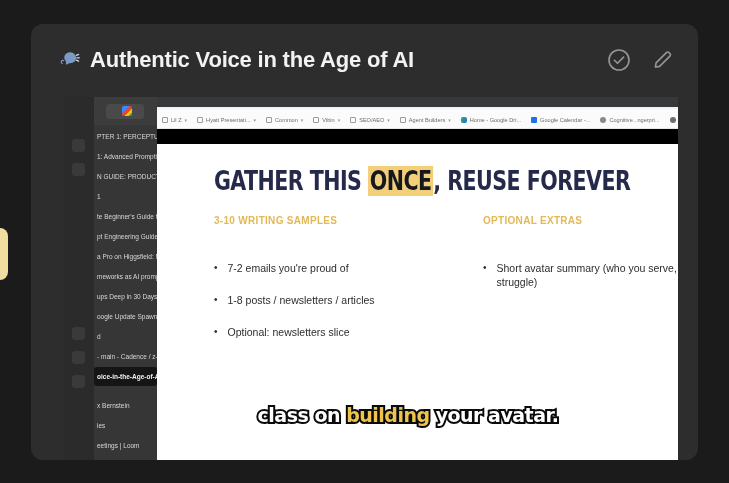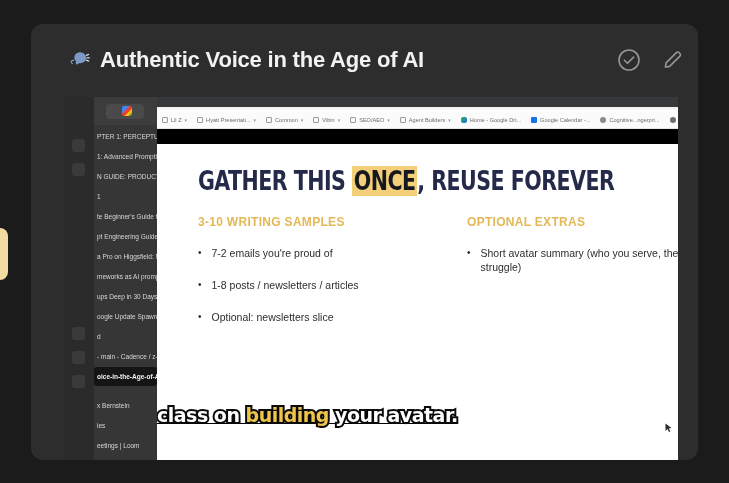--- a/index.html
+++ b/index.html
@@ -24,21 +24,21 @@
   .card {
     position: absolute; left: 31px; top: 24px;
     width: 667px; height: 436px;
     background: #2d2d2d;
     border-radius: 12px;
     overflow: hidden;
   }
 
   
   .hdr {
-    position: absolute; left: 10px; top: 0;
+    position: absolute; left: 0; top: 0;
     width: 667px; height: 71px;
     display: flex; align-items: center;
     padding: 0 22px 0 26px;
   }
   .hdr-left { display: flex; align-items: center; gap: 9px; flex: 1 1 auto; min-width: 0; }
   .speak-icon { width: 24px; height: 24px; position: relative; flex: 0 0 auto; }
   .speak-icon svg { display: block; }
   .hdr-title {
     color: #f2f2f2;
     font-size: 22px;
@@ -141,21 +141,21 @@
     position: absolute; left: 0; top: 32px; width: 521px; height: 15px;
     background: #000000;
   }
 
   
   .slide {
     position: absolute; left: 0; top: 47px; width: 521px; height: 323px;
     background: #ffffff;
     overflow: hidden;
   }
-  .slide-inner { position: absolute; left: 0; top: 0; width: 521px; height: 323px; }
+  .slide-inner { position: absolute; left: 16px; top: 0; width: 521px; height: 323px; }
 
   .headline {
     position: absolute; left: 41px; top: 22px;
     font-size: 26px; font-weight: bold;
     font-family: "Liberation Sans Narrow", "DejaVu Sans Condensed", "Liberation Sans", sans-serif;
     color: #252a4a;
     letter-spacing: -0.6px;
     transform: scaleX(0.88);
     transform-origin: left center;
     white-space: nowrap;
@@ -165,24 +165,24 @@
     color: #16181f;
     padding: 0 2px;
   }
 
   .col { position: absolute; top: 71px; }
   .col.left  { left: 41px;  width: 230px; }
   .col.right { left: 310px; width: 235px; }
 
   .col-head {
     color: #e3b857;
-    font-size: 12px;
+    font-size: 10px;
     font-weight: bold;
     letter-spacing: 0.3px;
-    margin-bottom: 17px;
+    margin-bottom: 35px;
     white-space: nowrap;
   }
   .blist { list-style: none; }
   .bli {
     display: flex; gap: 10px;
     margin-bottom: 18px;
     color: #2d2d2d;
     font-size: 10.5px;
     line-height: 1.35;
   }
@@ -191,26 +191,25 @@
 
   
   .cursor {
     position: absolute; left: 508px; top: 276px;
     width: 7px; height: 11px;
   }
 
   
   .caption {
     position: absolute; left: 0; top: 260px; width: 470px;
-    text-align: left;
+    text-align: center;
     font-size: 19px; font-weight: bold;
     font-family: "DejaVu Sans", sans-serif;
     letter-spacing: -0.5px;
     white-space: nowrap;
-    text-decoration: underline;
   }
   .caption .w {
     color: #ffffff;
     -webkit-text-stroke: 4px #0a0a0a;
     paint-order: stroke fill;
   }
   .caption .y {
     color: #efc44a;
     -webkit-text-stroke: 4px #0a0a0a;
     paint-order: stroke fill;

